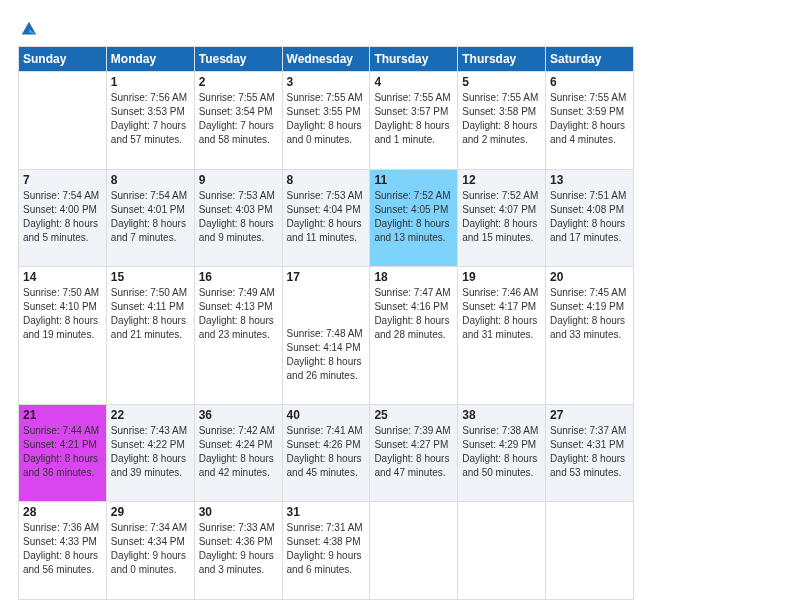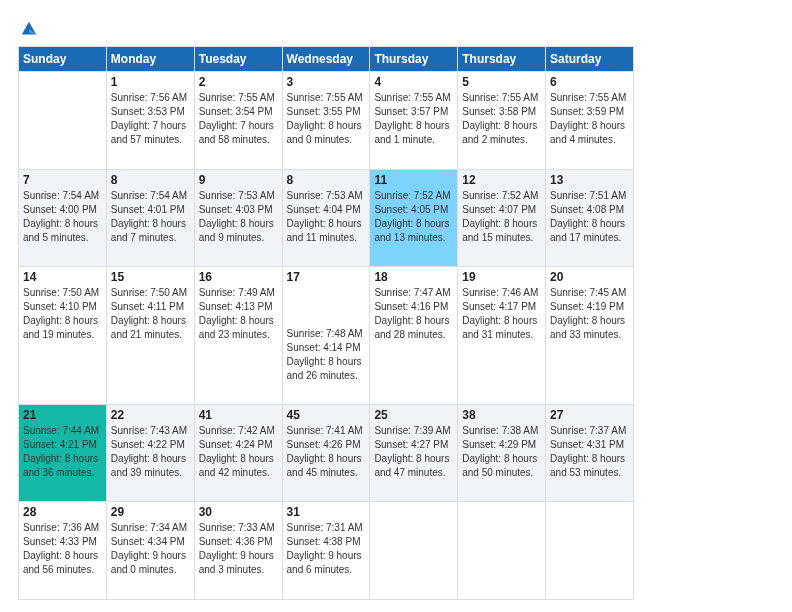--- a/index.html
+++ b/index.html
@@ -273,43 +273,43 @@
           </td>
           <td>
             <span class="day-num">20</span>
             <div class="day-info" style="white-space: pre-line;">Sunrise: 7:45 AM
 Sunset: 4:19 PM
 Daylight: 8 hours
 and 33 minutes.</div>
           </td>
         </tr>
         <tr>
-          <td style="background: #14b8a6;">
+          <td style="background: #d946ef;">
             <span class="day-num">21</span>
             <div class="day-info" style="white-space: pre-line;">Sunrise: 7:44 AM
 Sunset: 4:21 PM
 Daylight: 8 hours
 and 36 minutes.</div>
           </td>
           <td style="background: rgb(240, 244, 248);">
             <span class="day-num">22</span>
             <div class="day-info" style="white-space: pre-line;">Sunrise: 7:43 AM
 Sunset: 4:22 PM
 Daylight: 8 hours
 and 39 minutes.</div>
           </td>
           <td style="background: rgb(240, 244, 248);">
-            <span class="day-num">41</span>
+            <span class="day-num">36</span>
             <div class="day-info" style="white-space: pre-line;">Sunrise: 7:42 AM
 Sunset: 4:24 PM
 Daylight: 8 hours
 and 42 minutes.</div>
           </td>
           <td style="background: rgb(240, 244, 248);">
-            <span class="day-num">45</span>
+            <span class="day-num">40</span>
             <div class="day-info" style="white-space: pre-line;">Sunrise: 7:41 AM
 Sunset: 4:26 PM
 Daylight: 8 hours
 and 45 minutes.</div>
           </td>
           <td style="background: rgb(240, 244, 248);">
             <span class="day-num">25</span>
             <div class="day-info" style="white-space: pre-line;">Sunrise: 7:39 AM
 Sunset: 4:27 PM
 Daylight: 8 hours

